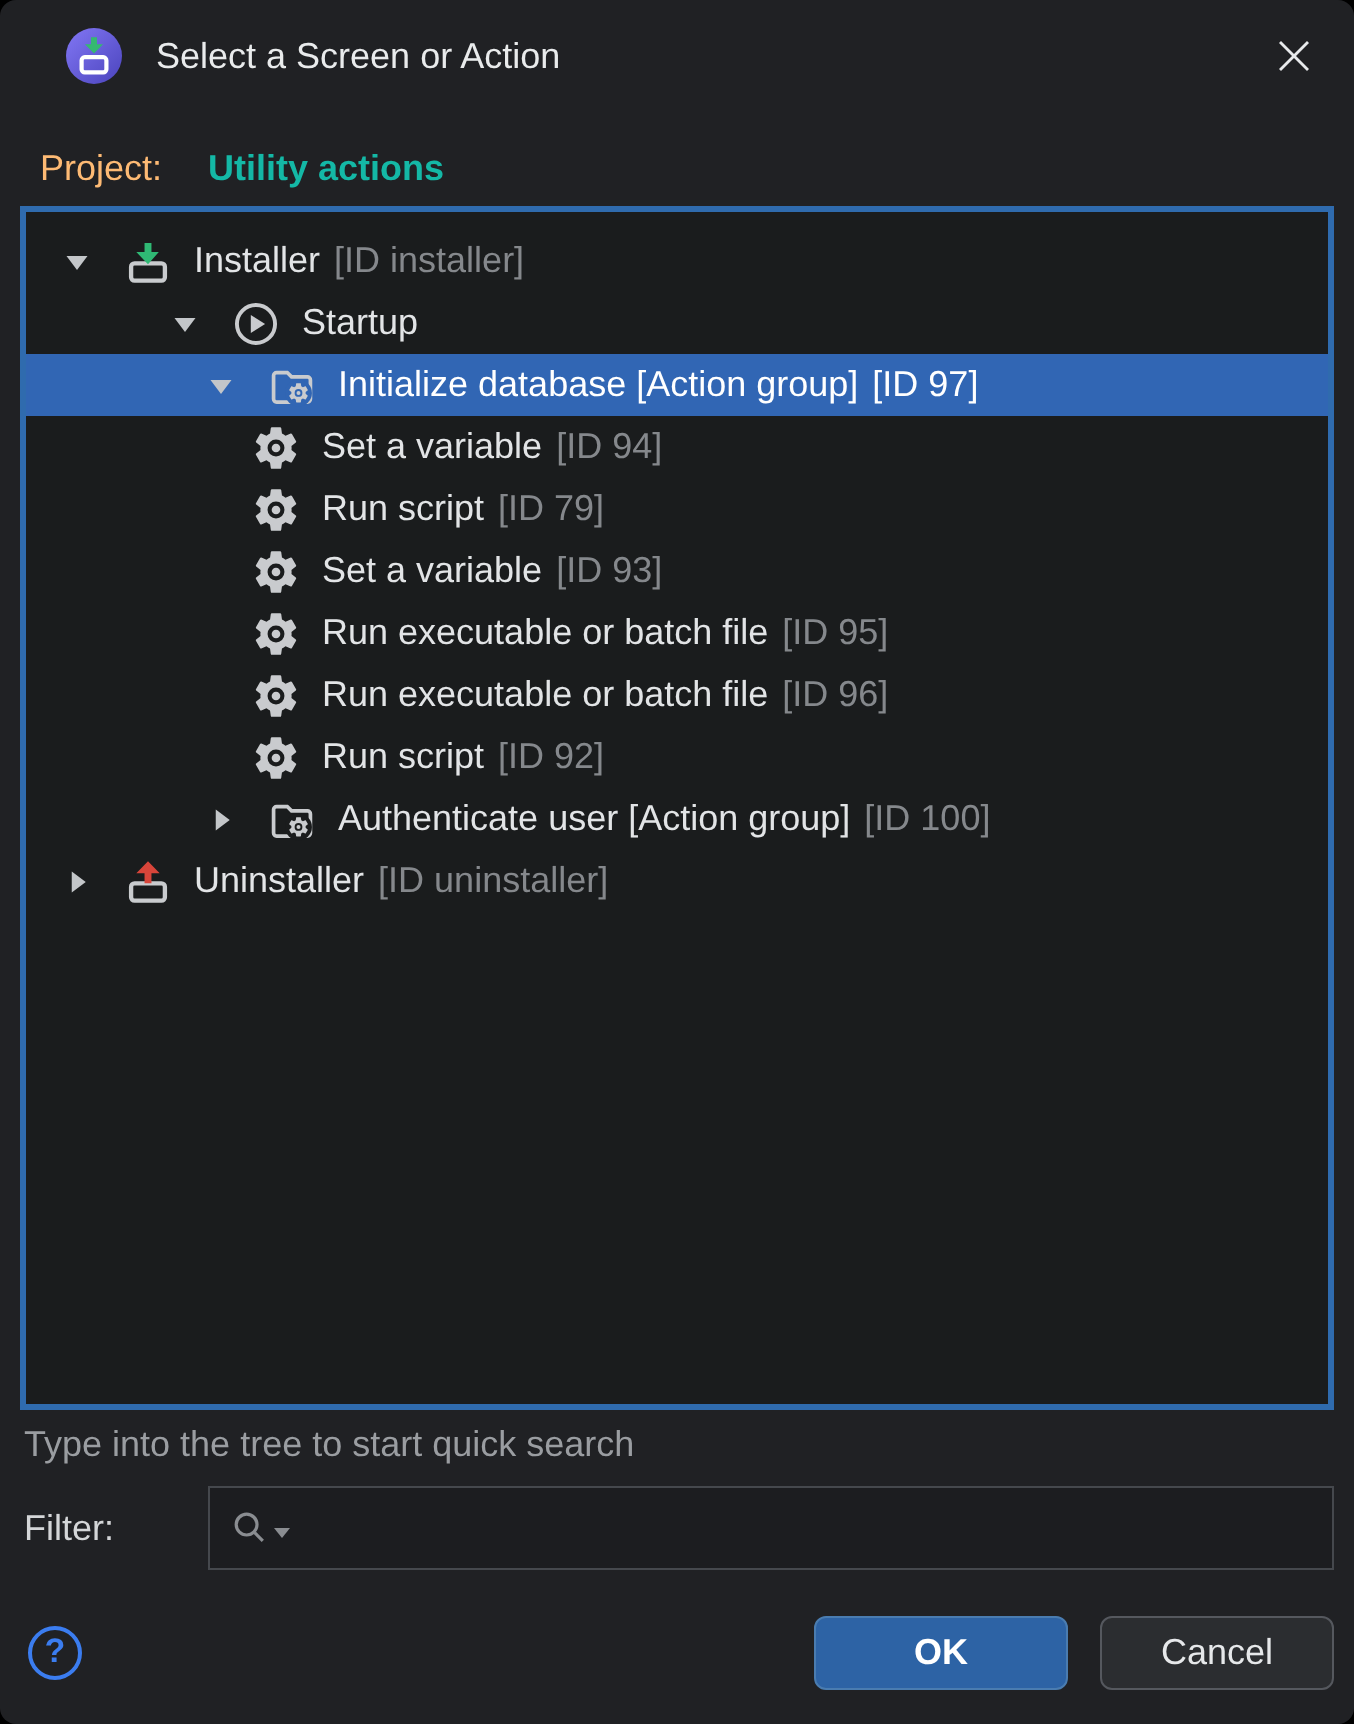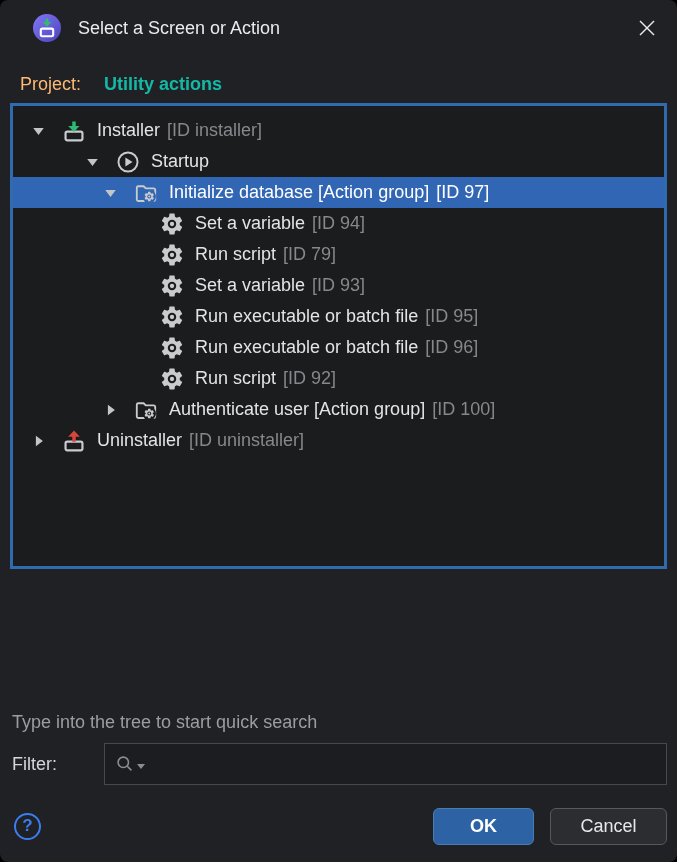--- a/index.html
+++ b/index.html
@@ -12,28 +12,28 @@
   .titlebar{position:absolute;top:0;left:17px;right:0;height:56px;display:flex;align-items:center;padding:0 14px;box-sizing:border-box;}
   .app-icon{width:32px;height:32px;flex-shrink:0;display:flex;}
   .title-text{margin-left:15px;font-size:18px;color:var(--titlebar-text,#e9ebec);}
   .close-btn{margin-left:auto;width:32px;height:32px;display:flex;align-items:center;justify-content:center;background:none;border:none;cursor:pointer;padding:0;}
   
   .project-line{position:absolute;top:74px;left:20px;font-size:18px;display:flex;align-items:baseline;}
   .project-label{color:#fdba74;}
   .project-name{color:#14b8a6;font-weight:bold;margin-left:23px;}
   
   .tree-panel{
-    position:absolute;top:103px;left:10px;width:657px;height:466px;box-sizing:border-box;
+    position:absolute;top:103px;left:10px;width:657px;height:602px;box-sizing:border-box;
     background:var(--tree-bg,#1a1c1d);border:3px solid var(--focus-border,#2f6bae);
     padding-top:9px;overflow:hidden;
   }
   .tree-row{display:flex;align-items:center;height:31px;padding-left:18px;font-size:18px;cursor:default;}
   .tree-row.lvl1{padding-left:60px;margin-left:12px;}
   .tree-row.lvl2{padding-left:90px;align-items:center;}
-  .tree-row.lvl3{padding-left:116px;}
+  .tree-row.lvl3{padding-left:82px;}
   .tree-row.selected{background:var(--selection-blue,#3166b4);}
   .arrow{width:30px;flex-shrink:0;display:flex;align-items:center;color:#c3c6c9;}
   .row-icon{width:28px;height:26px;flex-shrink:0;display:flex;align-items:center;margin-right:8px;color:var(--icon-gray,#c9cbce);}
   .row-icon svg{display:block;}
   .row-label{color:var(--text-primary,#e2e4e6);white-space:pre;}
   .row-suffix{color:var(--text-secondary,#85888c);white-space:pre;margin-left:7px;}
   .tree-row.selected .row-label,.tree-row.selected .row-suffix{color:#ffffff;}
   .halo{fill:var(--tree-bg,#1a1c1d);}
   .tree-row.selected .halo{fill:var(--selection-blue,#3166b4);}
   
@@ -44,21 +44,21 @@
   .filter-box{flex:1;height:42px;box-sizing:border-box;margin-left:20px;border:1px solid var(--input-border,#45484d);background:#1c1d20;display:flex;align-items:center;padding:0 8px 0 10px;}
   .search-glyph{display:flex;align-items:center;flex-shrink:0;}
   .search-caret{margin-left:2px;margin-top:6px;}
   .filter-input{flex:1;margin-left:8px;background:transparent;border:none;outline:none;color:#e2e4e6;font-size:17px;font-family:"Liberation Sans",sans-serif;}
   
   .footer{position:absolute;top:806px;left:14px;right:10px;height:40px;display:flex;align-items:center;}
   .help-btn{width:27px;height:27px;border-radius:50%;border:2.5px solid var(--help-blue,#3b7df0);color:var(--help-blue,#3b7df0);
     background:none;font-family:"Liberation Sans",sans-serif;font-size:17px;font-weight:bold;display:flex;align-items:center;justify-content:center;box-sizing:border-box;cursor:pointer;padding:0 0 1px 0;}
   .footer-spacer{flex:1;}
   .btn{height:37px;box-sizing:border-box;border-radius:6px;font-family:"Liberation Sans",sans-serif;font-size:18px;cursor:pointer;display:flex;align-items:center;justify-content:center;}
-  .btn-ok{width:101px;background:var(--ok-blue,#2d63a5);border:1px solid var(--ok-border,#4a7cb0);color:#fff;font-weight:bold;}
+  .btn-ok{width:127px;background:var(--ok-blue,#2d63a5);border:1px solid var(--ok-border,#4a7cb0);color:#fff;font-weight:bold;}
   .btn-cancel{width:117px;margin-left:16px;background:var(--cancel-bg,#2b2d30);border:1px solid var(--cancel-border,#55585e);color:#e6e8ea;}
 </style>
 </head>
 <body>
 
 <div class="dialog">
 
   <div class="titlebar">
     <span class="app-icon">
       <svg width="32" height="32" viewBox="0 0 32 32">

